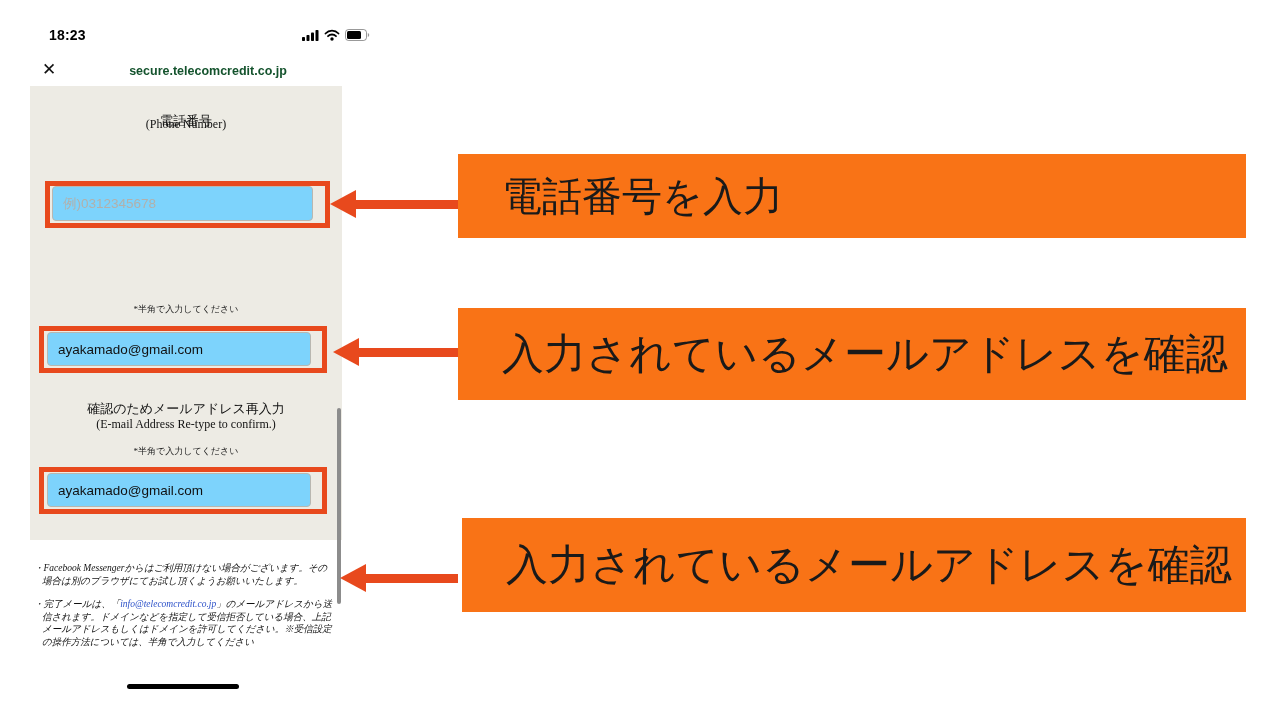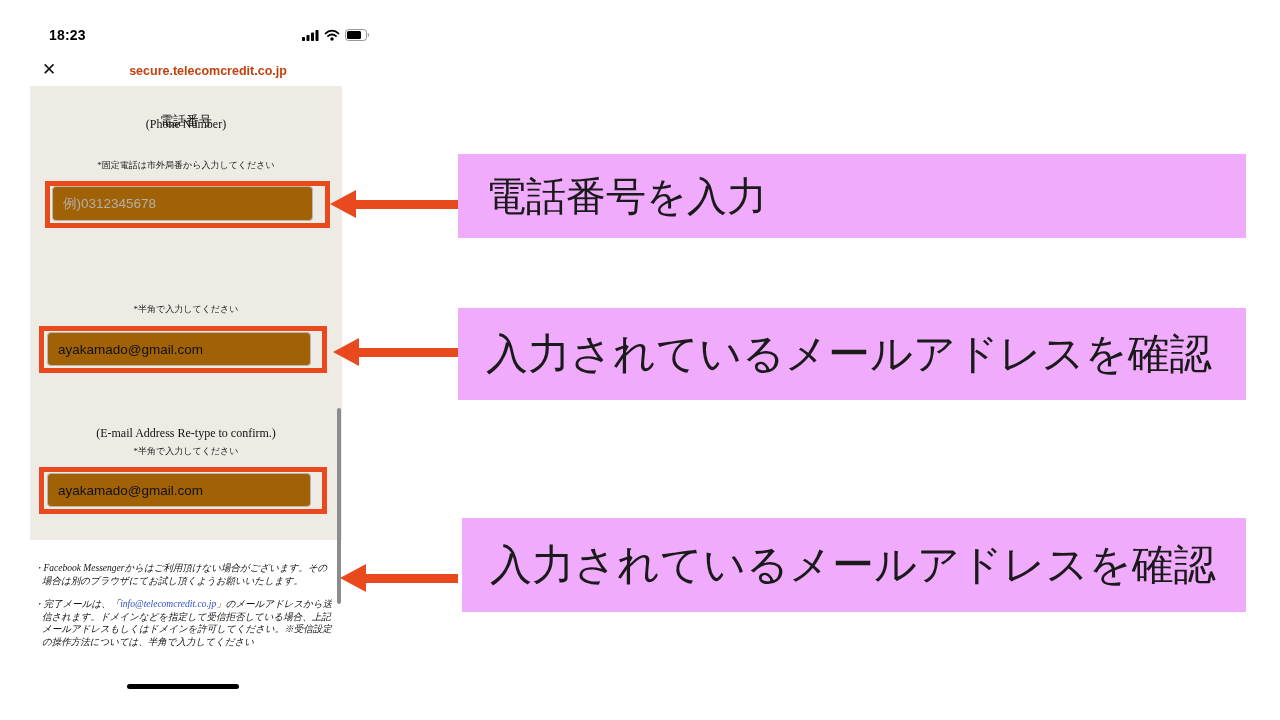--- a/index.html
+++ b/index.html
@@ -10,51 +10,51 @@
 
   
   .phone { position:absolute; left:30px; top:18px; width:356px; height:684px; background:#ffffff; }
 
   .status-time { position:absolute; left:19px; top:9px; font-size:14px; font-weight:700; color:#000; letter-spacing:.2px; }
   .status-icons { position:absolute; right:16px; top:11px; display:flex; gap:5px; align-items:center; height:12px; }
 
   .close-btn { position:absolute; left:12px; top:42px; font-size:17px; line-height:20px; color:#111;
                background:none; border:none; cursor:pointer; font-family:"Liberation Sans", sans-serif; }
   .domain { position:absolute; left:40px; right:40px; top:46px; text-align:center; font-size:12.5px;
-            font-weight:700; color:#c2410c; white-space:nowrap; }
+            font-weight:700; color:#14532d; white-space:nowrap; }
 
   .form-bg { position:absolute; left:0; top:68px; width:312px; height:454px; background:#edebe4;
              font-family:"Liberation Serif", serif; color:#111; }
   .sec-title { position:absolute; left:0; width:100%; text-align:center; }
   .t-jp { font-size:13px; }
   .t-en { font-size:12px; }
   .f-note { position:absolute; left:0; width:100%; text-align:center; font-size:9px; color:#222; }
 
-  .field { position:absolute; background:#a16207; border:1px solid #b9b7b0; border-radius:4px;
+  .field { position:absolute; background:#7dd3fc; border:1px solid #b9b7b0; border-radius:4px;
            font-family:"Liberation Sans", sans-serif; font-size:13.5px; color:#111; padding:0 10px; outline:none; }
   .field::placeholder { color:#b2b0ab; }
 
   .scrollbar { position:absolute; left:307px; top:390px; width:4px; height:196px; background:#8c8c8c; border-radius:2px; }
 
   .footnotes { position:absolute; left:4px; top:544px; width:302px; font-family:"Liberation Serif", serif;
                font-size:9.5px; line-height:12.5px; color:#111; }
   .footnote { padding-left:8px; text-indent:-8px; margin-bottom:11px;font-style:italic; }
   .link { color:#2b50c8; }
 
   .home-indicator { position:absolute; left:97px; top:666px; width:112px; height:5px; background:#000; border-radius:3px; }
 
   
   .hl { position:absolute; border:5px solid #e8491d; background:transparent; }
   .hl1 { left:45px;  top:181px; width:285px; height:47px; }
   .hl2 { left:39px;  top:326px; width:288px; height:47px; }
   .hl3 { left:39px;  top:467px; width:288px; height:47px; }
 
   
-  .callout { position:absolute; background:#f0abfc; display:flex; align-items:center;
-             padding-left:28px; color:#1a1a1a; font-family:"Liberation Sans", sans-serif; }
+  .callout { position:absolute; background:#f97316; display:flex; align-items:center;
+             padding-left:44px; color:#1a1a1a; font-family:"Liberation Sans", sans-serif; }
   .c1 { left:458px; top:154px; width:788px; height:84px; font-size:40px; }
   .c2 { left:458px; top:308px; width:788px; height:92px; font-size:42px; }
   .c3 { left:462px; top:518px; width:784px; height:94px; font-size:42px; }
 
   
   .arrow { position:absolute; height:28px; }
   .arrow .head { position:absolute; left:0; top:0; width:0; height:0;
                  border-top:14px solid transparent; border-bottom:14px solid transparent;
                  border-right:26px solid #e8491d; }
   .arrow .shaft { position:absolute; left:24px; top:10px; height:9px; background:#e8491d; }
@@ -90,27 +90,27 @@
       </svg>
     </span>
 
     <button class="close-btn">✕</button>
     <span class="domain">secure.telecomcredit.co.jp</span>
 
     <div class="form-bg">
 
       <div class="sec-title t-jp" style="top:26px">電話番号</div>
       <div class="sec-title t-en" style="top:31px">(Phone Number)</div>
-      <div class="f-note" style="top:73px">*固定電話は市外局番から入力してください</div>
       <input class="field" style="left: 22px; top: 100px; width: 261px; height: 35px;" placeholder="例)0312345678">
 
       <div class="f-note" style="top:217px">*半角で入力してください</div>
       <input class="field" style="left: 17px; top: 246px; width: 264px; height: 34px;" value="ayakamado@gmail.com">
 
-      <div class="sec-title t-en" style="top:340px">(E-mail Address Re-type to confirm.)</div>
+      <div class="sec-title t-jp" style="top:314px">確認のためメールアドレス再入力</div>
+      <div class="sec-title t-en" style="top:331px">(E-mail Address Re-type to confirm.)</div>
       <div class="f-note" style="top:359px">*半角で入力してください</div>
       <input class="field" style="left: 17px; top: 387px; width: 264px; height: 34px;" value="ayakamado@gmail.com">
     </div>
 
     <div class="scrollbar"></div>
 
     <div class="footnotes">
       <div class="footnote">
         <span>・Facebook Messengerからはご利用頂けない場合がございます。その場合は別のブラウザにてお試し頂くようお願いいたします。</span>
       </div>

